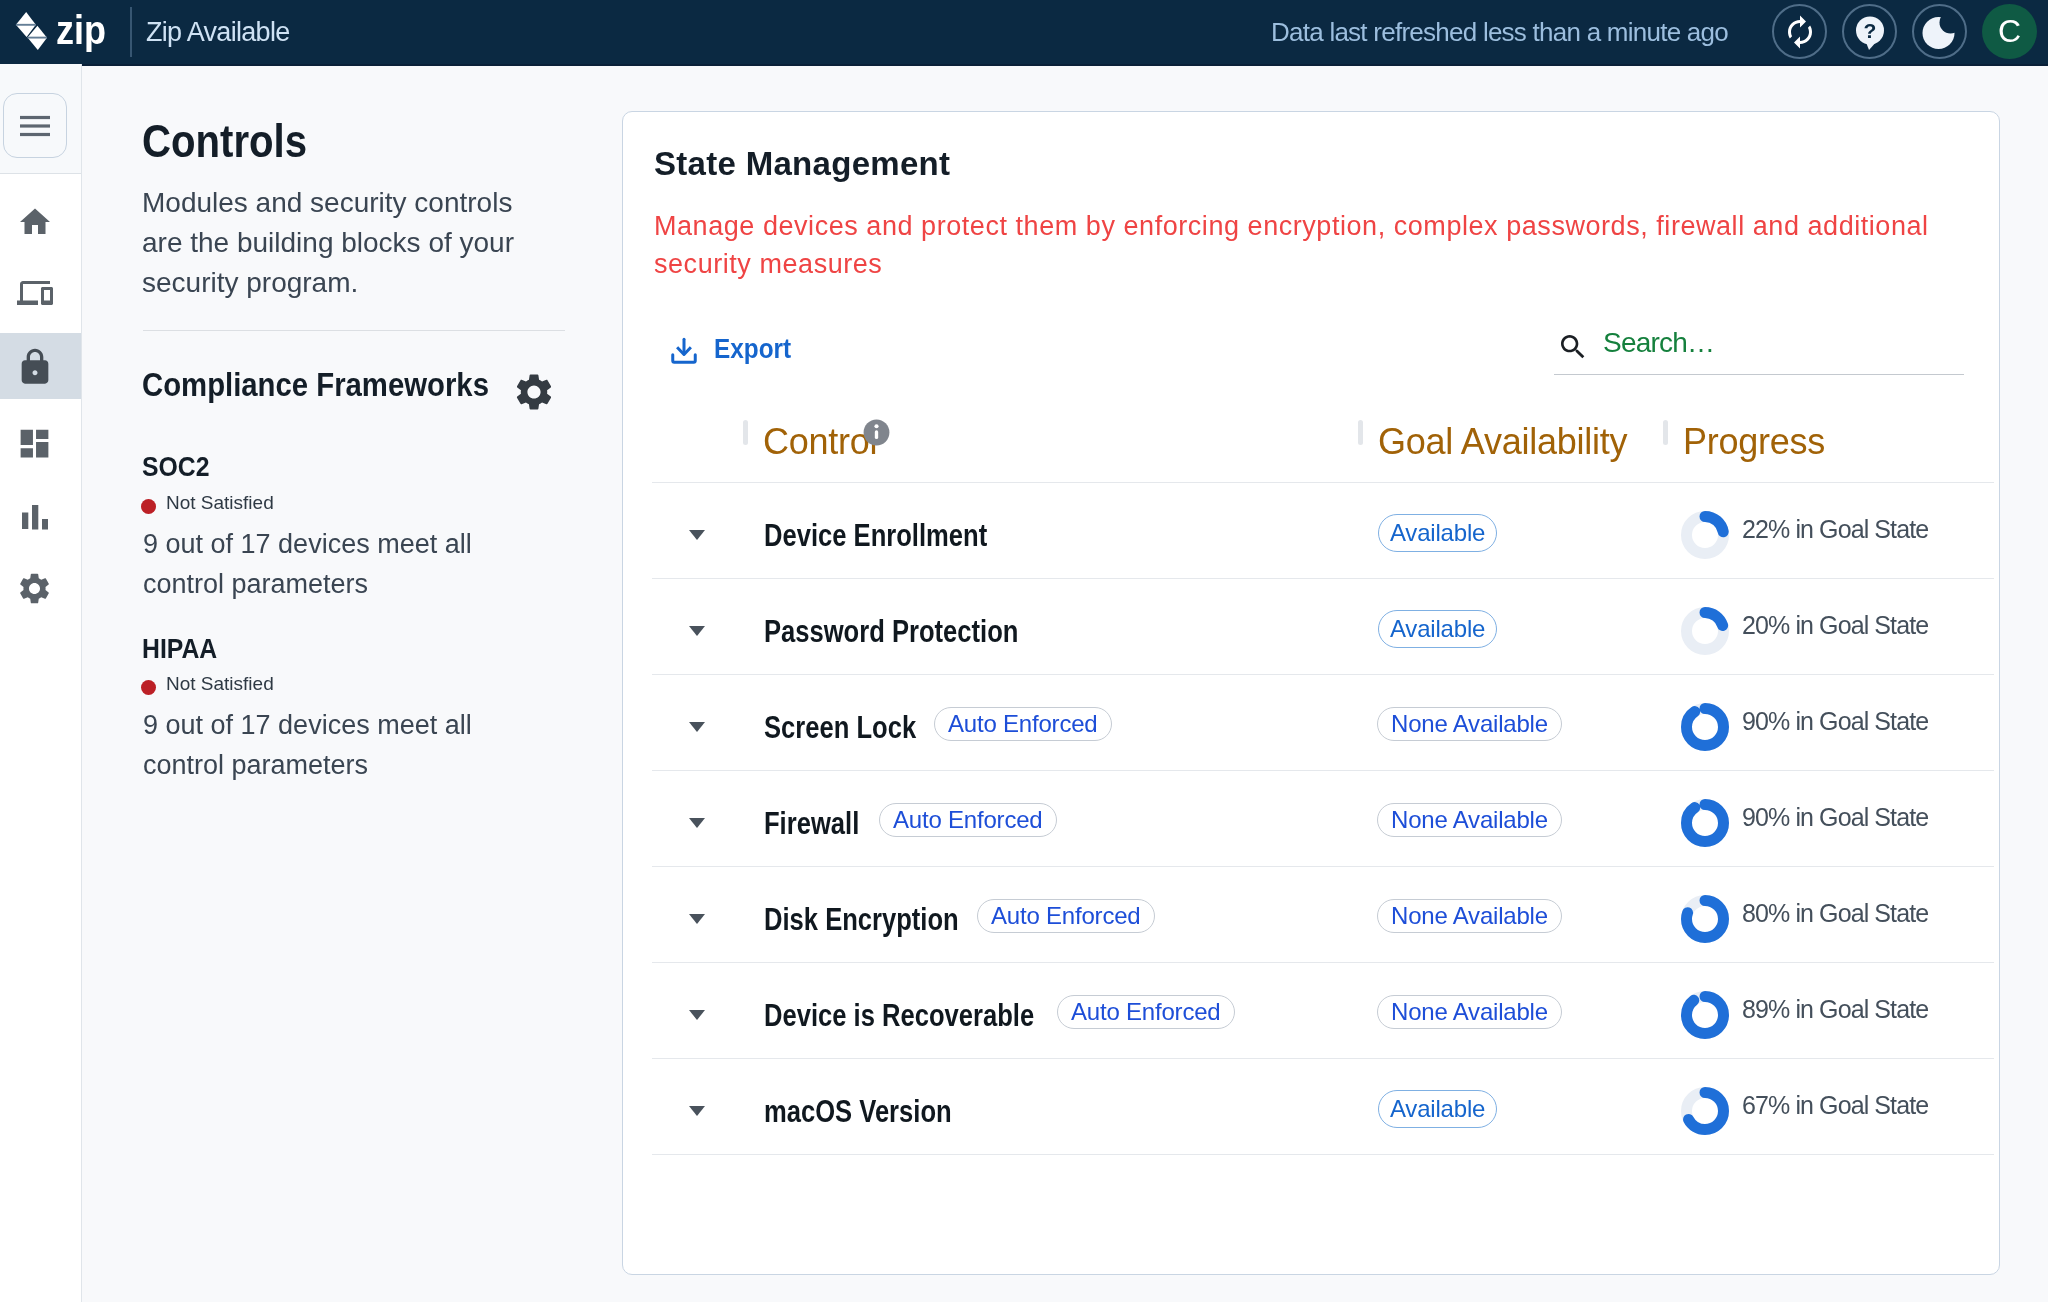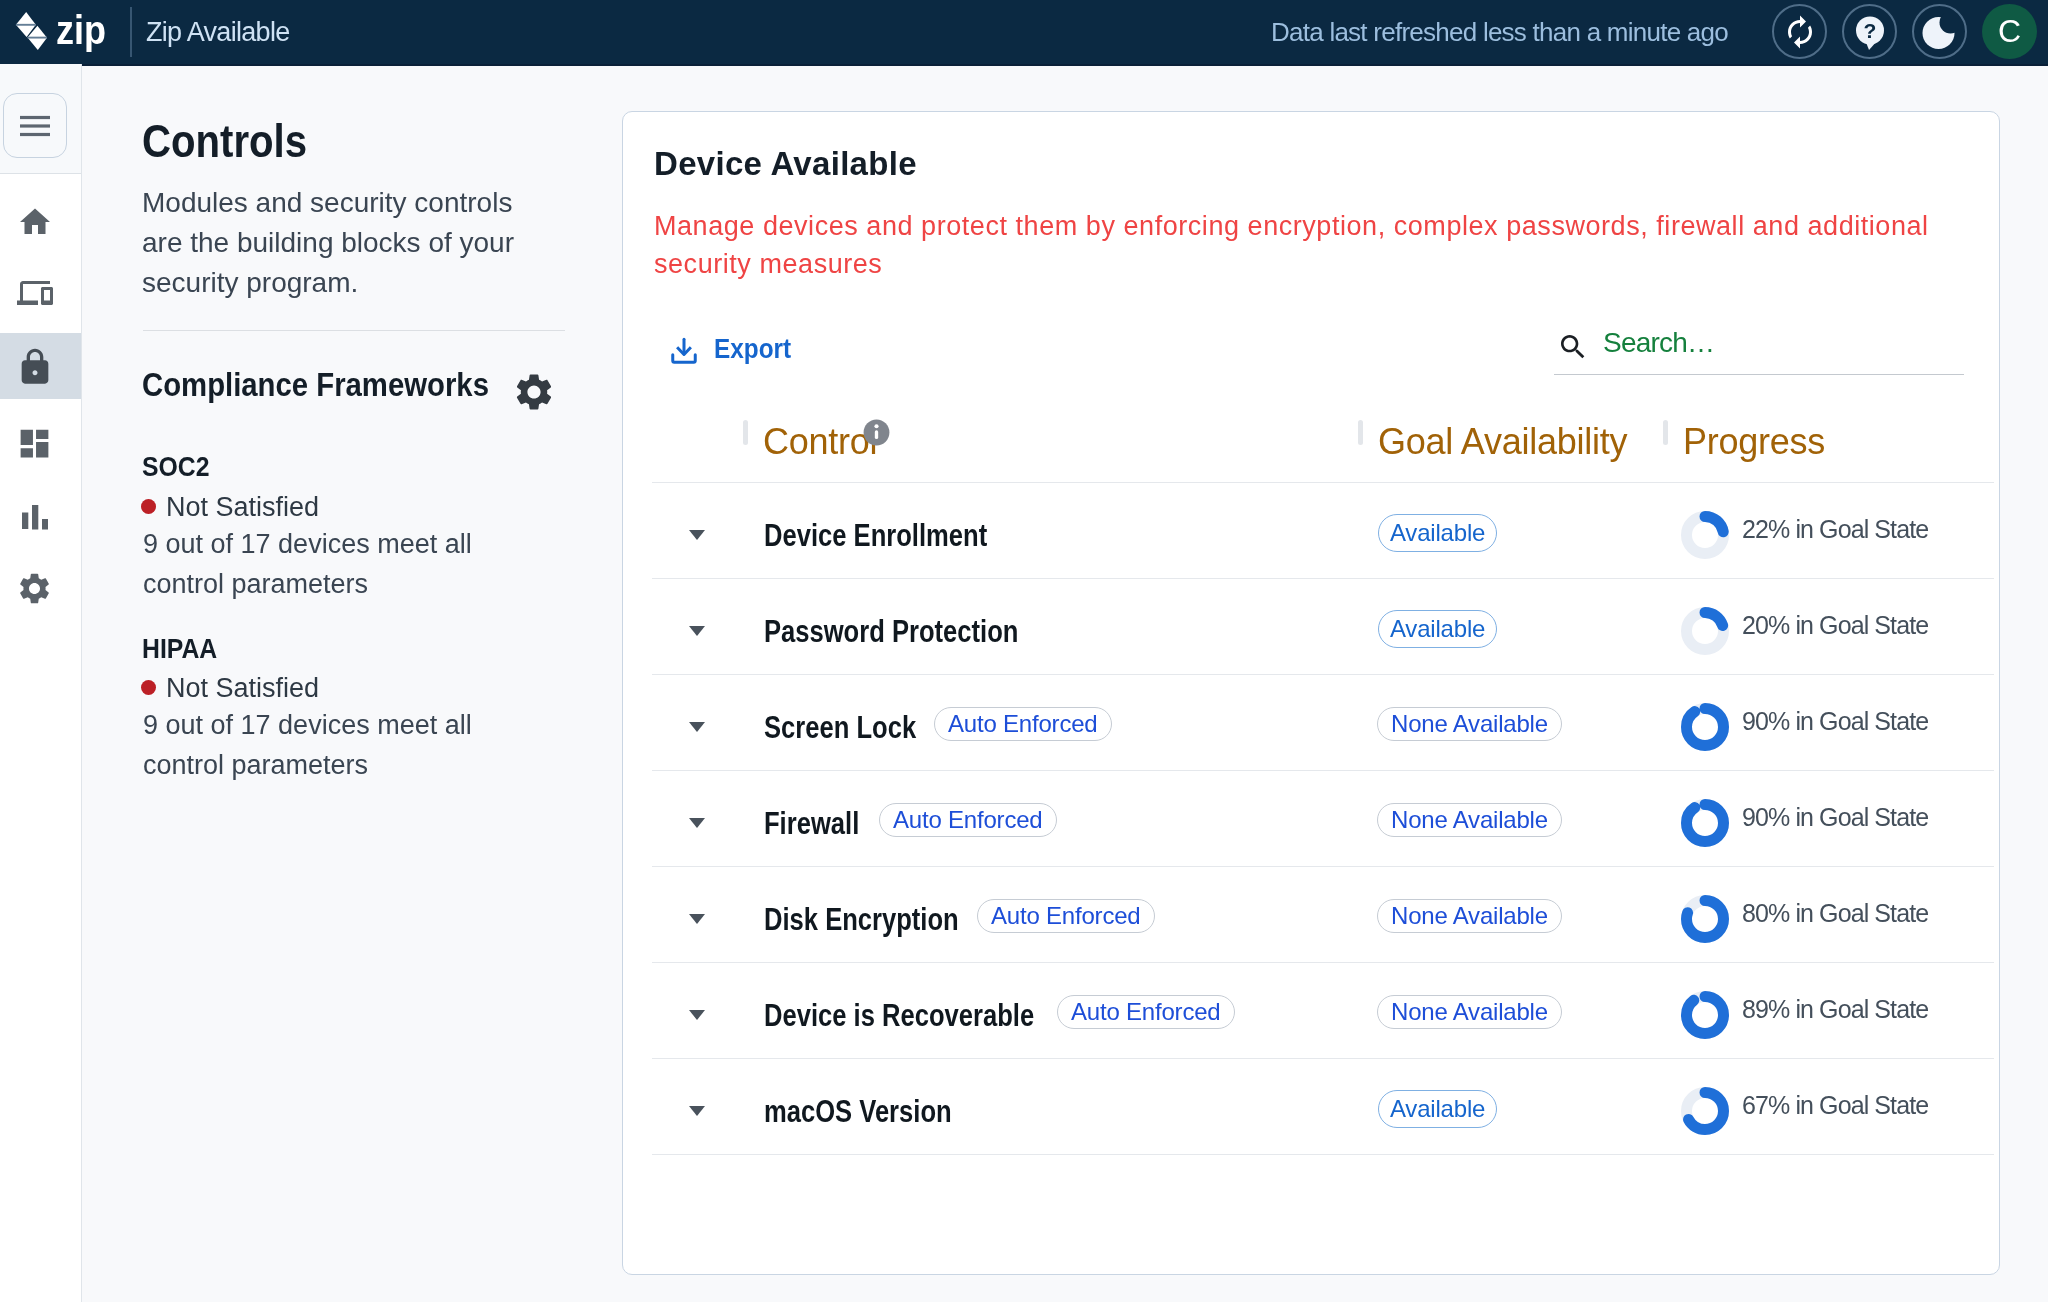--- a/index.html
+++ b/index.html
@@ -22,21 +22,21 @@
 .sel-block { position:absolute; left:0; top:269px; width:81px; height:66px; background:#d4dce4; }
 .sicon { position:absolute; }
 
 
 .h-controls { position:absolute; left:142px; top:114px; font-size:46px; font-weight:bold; color:#141e28; transform:scaleX(.873); transform-origin:0 0; }
 .lead { position:absolute; left:142px; top:183px; font-size:28px; line-height:40px; color:#3a4552; }
 .divider { position:absolute; left:143px; top:330px; width:422px; border-top:1px solid #dcdfe3; }
 .cf-title { position:absolute; left:142px; top:365px; font-size:34px; font-weight:bold; color:#141e28; transform:scaleX(.862); transform-origin:0 0; }
 .gear-cf { position:absolute; left:512px; top:370px; }
 .fw-name { position:absolute; left:142px; font-size:28px; font-weight:bold; color:#141e28; transform:scaleX(.885); transform-origin:0 0; }
-.fw-line { position:absolute; left:143px; font-size:27px; color:#2e3944; }
+.fw-line { position:absolute; left:143px; font-size:19px; color:#2e3944; }
 .fw-gray { position:absolute; left:143px; font-size:27px; line-height:40px; color:#3a4552; }
 .dot { position:absolute; left:141px; width:15px; height:15px; border-radius:50%; background:#bc2026; }
 
 
 .card { position:absolute; left:622px; top:111px; width:1378px; height:1164px; background:#fff; border:1px solid #c9d5e3; border-radius:10px; }
 .h-dm { position:absolute; left:31px; top:33px; font-size:33px; font-weight:bold; color:#141e28; letter-spacing:0.3px; }
 .dm-desc { position:absolute; left:31px; top:95px; font-size:27px; line-height:38px; color:#ef4444; letter-spacing:0.55px; }
 .export-ic { position:absolute; left:46px; top:224px; }
 .export-tx { position:absolute; left:91px; top:221px; font-size:28px; font-weight:bold; color:#1565cd; transform:scaleX(.87); transform-origin:0 0; }
 .search-ic { position:absolute; left:934px; top:219px; }
@@ -141,21 +141,21 @@
 <div class="dot" style="top:499px"></div>
 <div class="fw-line" style="left:166px;top:492px">Not Satisfied</div>
 <div class="fw-gray" style="top:524px">9 out of 17 devices meet all<br>control parameters</div>
 
 <div class="fw-name" style="top:633px">HIPAA</div>
 <div class="dot" style="top:680px"></div>
 <div class="fw-line" style="left:166px;top:673px">Not Satisfied</div>
 <div class="fw-gray" style="top:705px">9 out of 17 devices meet all<br>control parameters</div>
 
 <div class="card">
-  <div class="h-dm">Device Available</div>
+  <div class="h-dm">State Management</div>
   <div class="dm-desc">Manage devices and protect them by enforcing encryption, complex passwords, firewall and additional<br>security measures</div>
 
   <svg class="export-ic" width="30" height="30" viewBox="0 0 24 24">
       <g fill="none" stroke="#1565cd" stroke-width="2.4">
         <path d="M3 15v4.8c0 .66.54 1.2 1.2 1.2h15.6c.66 0 1.2-.54 1.2-1.2V15" stroke-linecap="round"></path>
         <line x1="12" y1="2.5" x2="12" y2="13.5" stroke-linecap="round"></line>
         <path d="M6.5 9 L12 14.8 L17.5 9" stroke-linejoin="round"></path>
       </g>
     </svg>
   <div class="export-tx">Export</div>

